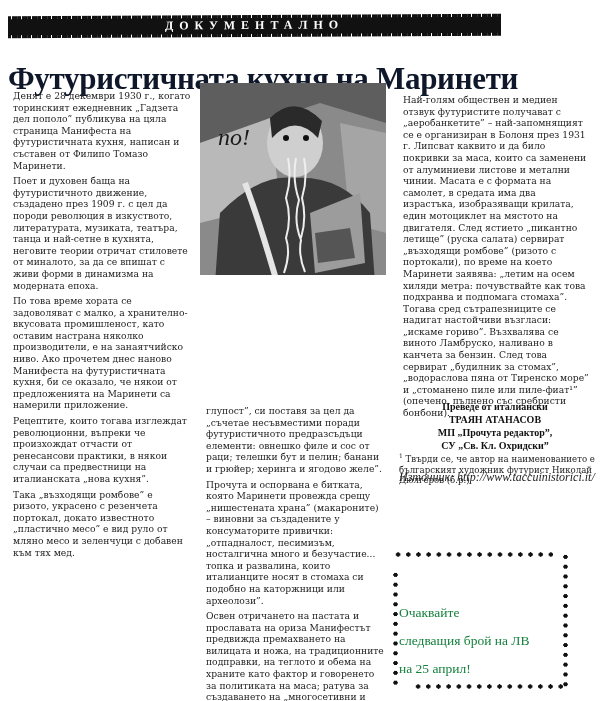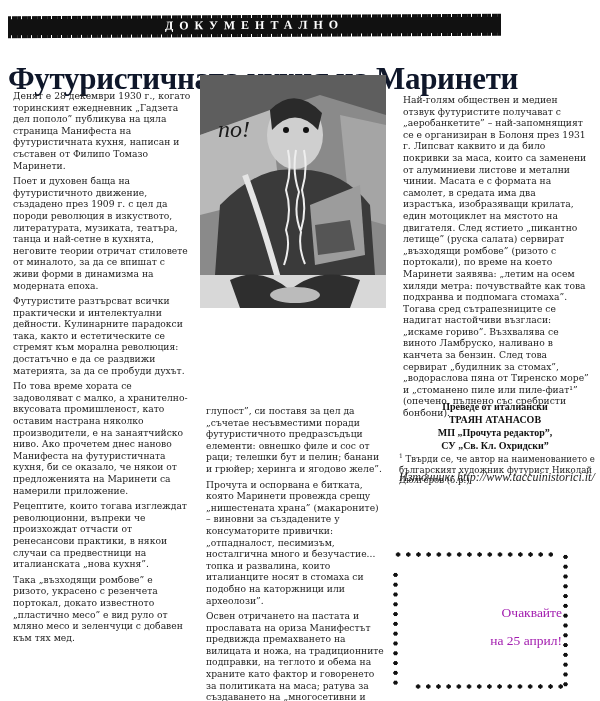--- a/index.html
+++ b/index.html
@@ -8,44 +8,43 @@
   .banner::before, .banner::after { content:""; position:absolute; left:0; right:0; height:3px; background:repeating-linear-gradient(90deg,#111 0 3px,#fff 3px 4px,#111 4px 9px,#333 9px 10px); }
   .banner::before { top:-1px; }
   .banner::after { bottom:-1px; }
   .banner-text { position:absolute; left:0; right:0; top:2px; text-align:center; color:#fff; font-family:"Liberation Serif", serif; font-weight:bold; font-size:12px; letter-spacing:6px; }
   .headline { position:absolute; left:8px; top:40px; width:590px; font-family:"Liberation Serif", serif; font-weight:bold; font-size:31px; line-height:36px; color:#0f172a; letter-spacing:-0.3px; white-space:nowrap; }
   .col { position:absolute; font-family:"DejaVu Serif", serif; font-size:9.2px; line-height:11.6px; color:#222; }
   .col p { margin:4px; }
   .col1 { left:9px; top:86px; width:186px; }
   .col2 { left:202px; top:401px; width:188px; }
   .col3 { left:399px; top:90px; width:196px; }
-  .photo { position:absolute; left:200px; top:75px; width:186px; height:233px; overflow:hidden; background:#7a7a7a; }
+  .photo { position:absolute; left:200px; top:83px; width:186px; height:192px; overflow:hidden; background:#7a7a7a; }
   .credit { position:absolute; left:399px; top:400px; width:196px; text-align:center; font-family:"Liberation Serif", serif; font-weight:bold; font-size:10px; line-height:13px; color:#111; }
   .credit div { margin-right:4px; }
   .footnote { position:absolute; left:399px; top:451px; width:196px; font-family:"DejaVu Serif", serif; font-size:8.6px; line-height:10.8px; color:#222; }
   .footnote sup { font-size:6px; }
   .source { position:absolute; left:399px; top:470px; width:196px; font-family:Liberation Serif, serif; font-style:italic; font-size:12px; color:#222; }
   .promo { position:absolute; left:393px; top:552px; width:175px; height:137px; }
   .dots-h { position:absolute; height:5px; background:radial-gradient(circle, #111 2px, transparent 2.3px) 0 0 / 10.2px 5px repeat-x; }
   .dots-v { position:absolute; width:5px; background:radial-gradient(circle, #111 2px, transparent 2.3px) 0 0 / 5px 9.8px repeat-y; }
-  .promo-text { position:absolute; left:6px; right:6px; top:47px; text-align:right; font-family:"Liberation Serif", serif; font-size:13.5px; line-height:28px; color:#a21caf; }
+  .promo-text { position:absolute; left:6px; right:6px; top:47px; text-align:left; font-family:"Liberation Serif", serif; font-size:13.5px; line-height:28px; color:#15803d; }
 </style>
 </head>
 <body>
 
 <div class="banner">
   <div class="banner-text">ДОКУМЕНТАЛНО</div>
 </div>
 
 <h1 class="headline">Футуристичната кухня на Маринети</h1>
 
 <div class="col col1">
   <p>Денят е  28 декември 1930 г., когато торинският ежедневник „Гадзета дел пополо” публикува на цяла страница Манифеста на футуристичната кухня, написан и  съставен от Филипо Томазо Маринети.</p>
   <p>Поет и духовен баща на футуристичното движение, създадено през 1909 г. с цел да  породи революция в изкуството, литературата, музиката, театъра, танца и най-сетне в кухнята,  неговите теории отричат стиловете от миналото, за да се  впишат с живи форми в динамизма на модерната епоха.</p>
-  <p>Футуристите разтърсват всички практически и интелектуални дейности. Кулинарните парадокси така, както и естетическите се стремят към морална революция: достатъчно е да се раздвижи материята, за да се пробуди духът.</p>
   <p>По това време хората се задоволяват с малко, а хранително-вкусовата промишленост, като оставим настрана няколко производители, е на занаятчийско ниво. Ако прочетем днес наново Манифеста на футуристичната кухня, би се оказало, че някои от предложенията на Маринети са намерили приложение.</p>
   <p>Рецептите, които тогава изглеждат революционни, въпреки че произхождат отчасти от ренесансови практики, в някои случаи са предвестници на италианската „нова кухня”.</p>
   <p>Така „възходящи ромбове” е ризото, украсено с резенчета портокал, докато известното „пластично месо” е вид руло от мляно месо и зеленчуци с добавен към тях  мед.</p>
 
 </div>
 
 <div class="photo" title="Painted illustration of a man in a dark jacket spitting out spaghetti, with the handwritten word 'no!'">
   <svg width="186" height="233" viewBox="0 0 186 233">
     <rect width="186" height="233" fill="#8a8a8a"></rect>
     <polygon points="0,0 186,0 186,40 120,20 0,60" fill="#5e5e5e"></polygon>
@@ -92,15 +91,16 @@
   <span>http://www.taccuinistorici.it/</span>
 </div>
 
 <div class="promo">
   <div class="dots-h" style="left:0; top:0; width:160px;"></div>
   <div class="dots-v" style="left:170px; top:0; height:135px;"></div>
   <div class="dots-v" style="left:0; top:18px; height:117px;"></div>
   <div class="dots-h" style="left:20px; top:132px; width:155px;"></div>
   <div class="promo-text">
     <div>Очаквайте</div>
+    <div>следващия брой на ЛВ</div>
     <div>на 25 април!</div>
   </div>
 </div>
 
 </body></html>

